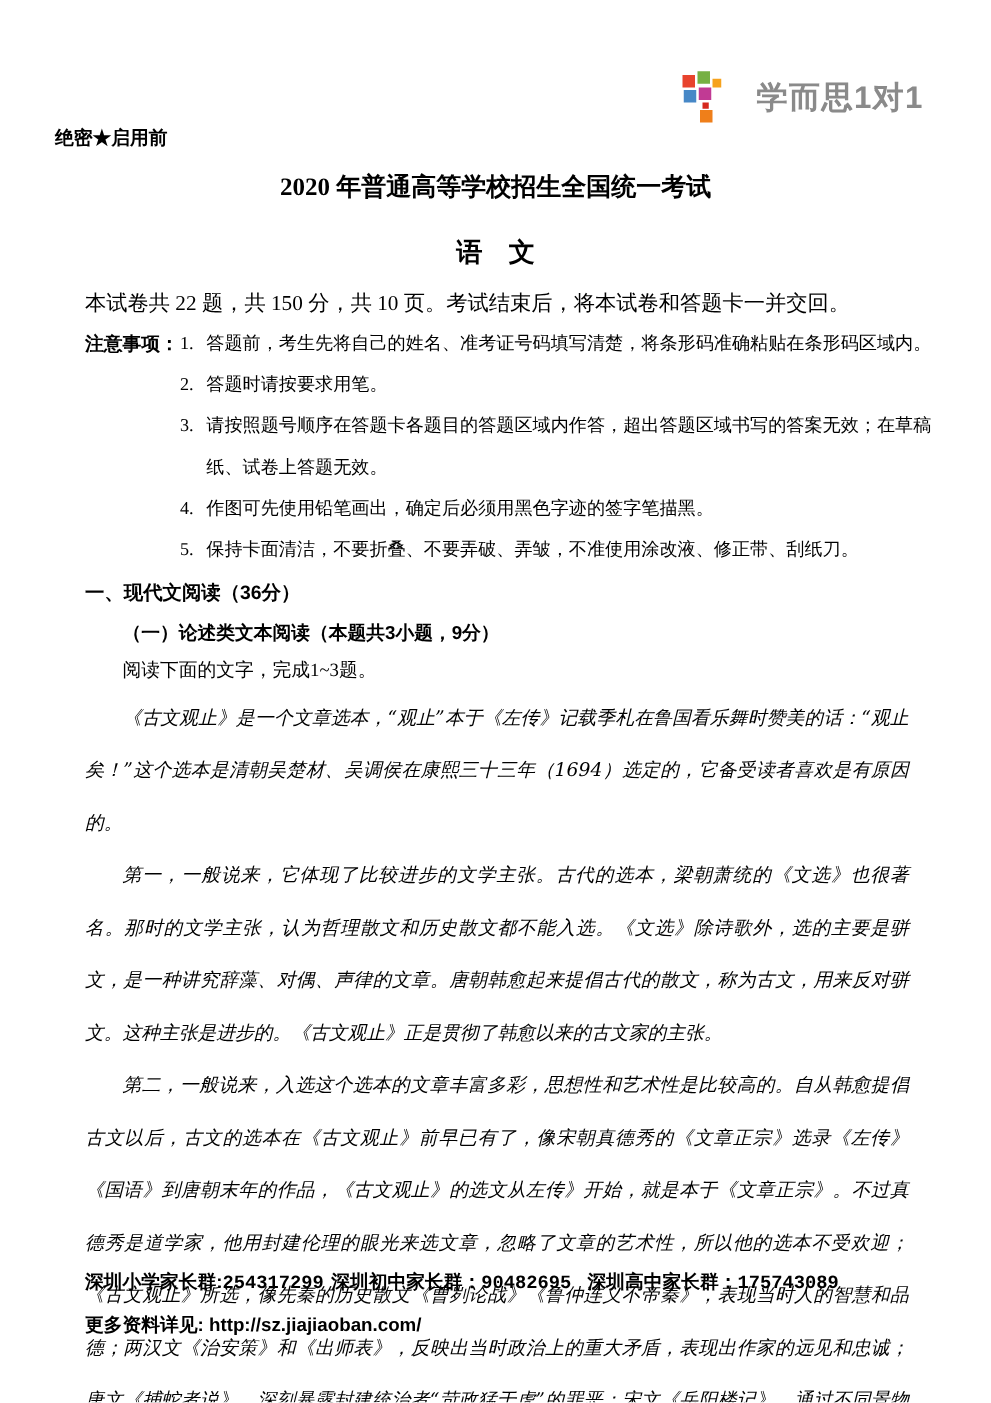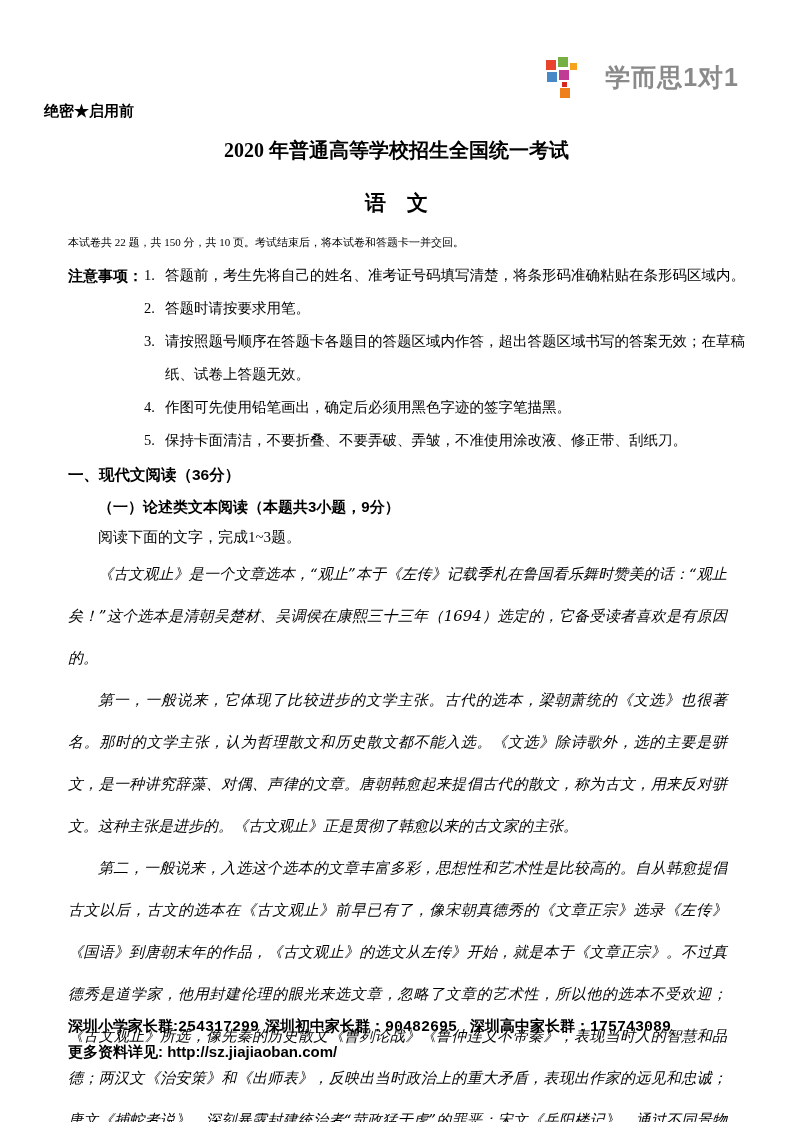--- a/index.html
+++ b/index.html
@@ -39,21 +39,21 @@
     font-weight:bold; font-size:20px; line-height:28px;
   }
   .subject {
     margin-top:26px; text-align:center;
     font-family:"Liberation Sans", sans-serif;
     font-weight:bold; font-size:21px; line-height:26px;
   }
   
   .intro {
     margin:15px 60px 0 68px;
-    font-size:11px; line-height:23px;
+    font-size:17px; line-height:23px;
   }
   .notices { display:flex; margin:5px 40px 0 68px; }
   .notices-label {
     flex:0 0 76px;
     font-family:"Liberation Sans", sans-serif;
     font-weight:bold; font-size:15px; line-height:33px;
   }
   .notices-items { flex:1; font-size:14.5px; }
   .notice-item { line-height:33px; padding-left:21px; text-indent:-21px; }
   .notice-num { display:inline-block; width:21px; text-indent:0; }
@@ -84,21 +84,21 @@
   .footer {
     position:absolute; left:68px; right:40px; top:1014px;
     font-family:"Liberation Sans", sans-serif;
     font-weight:bold; font-size:15px;
   }
   .footer-line1 { display:flex; line-height:24px; }
   .footer-group { white-space:nowrap; }
   .footer-group.g1 { width:197px; }
   .footer-group.g2 { width:205px; }
   .footer-line2 { display:flex; line-height:24px; }
-  .footer-more { width:332px; white-space:nowrap; }
+  .footer-more { width:332px; white-space:nowrap;margin-top:10px; }
   .accent { color:#000000;font-family:Liberation Mono, monospace; }
 </style>
 </head>
 <body>
 
 <div class="page">
 
   <div class="logo">
     <span class="logo-icon">
       <span class="sq sq-red1" style="background-color: rgb(232, 67, 45);"></span>

